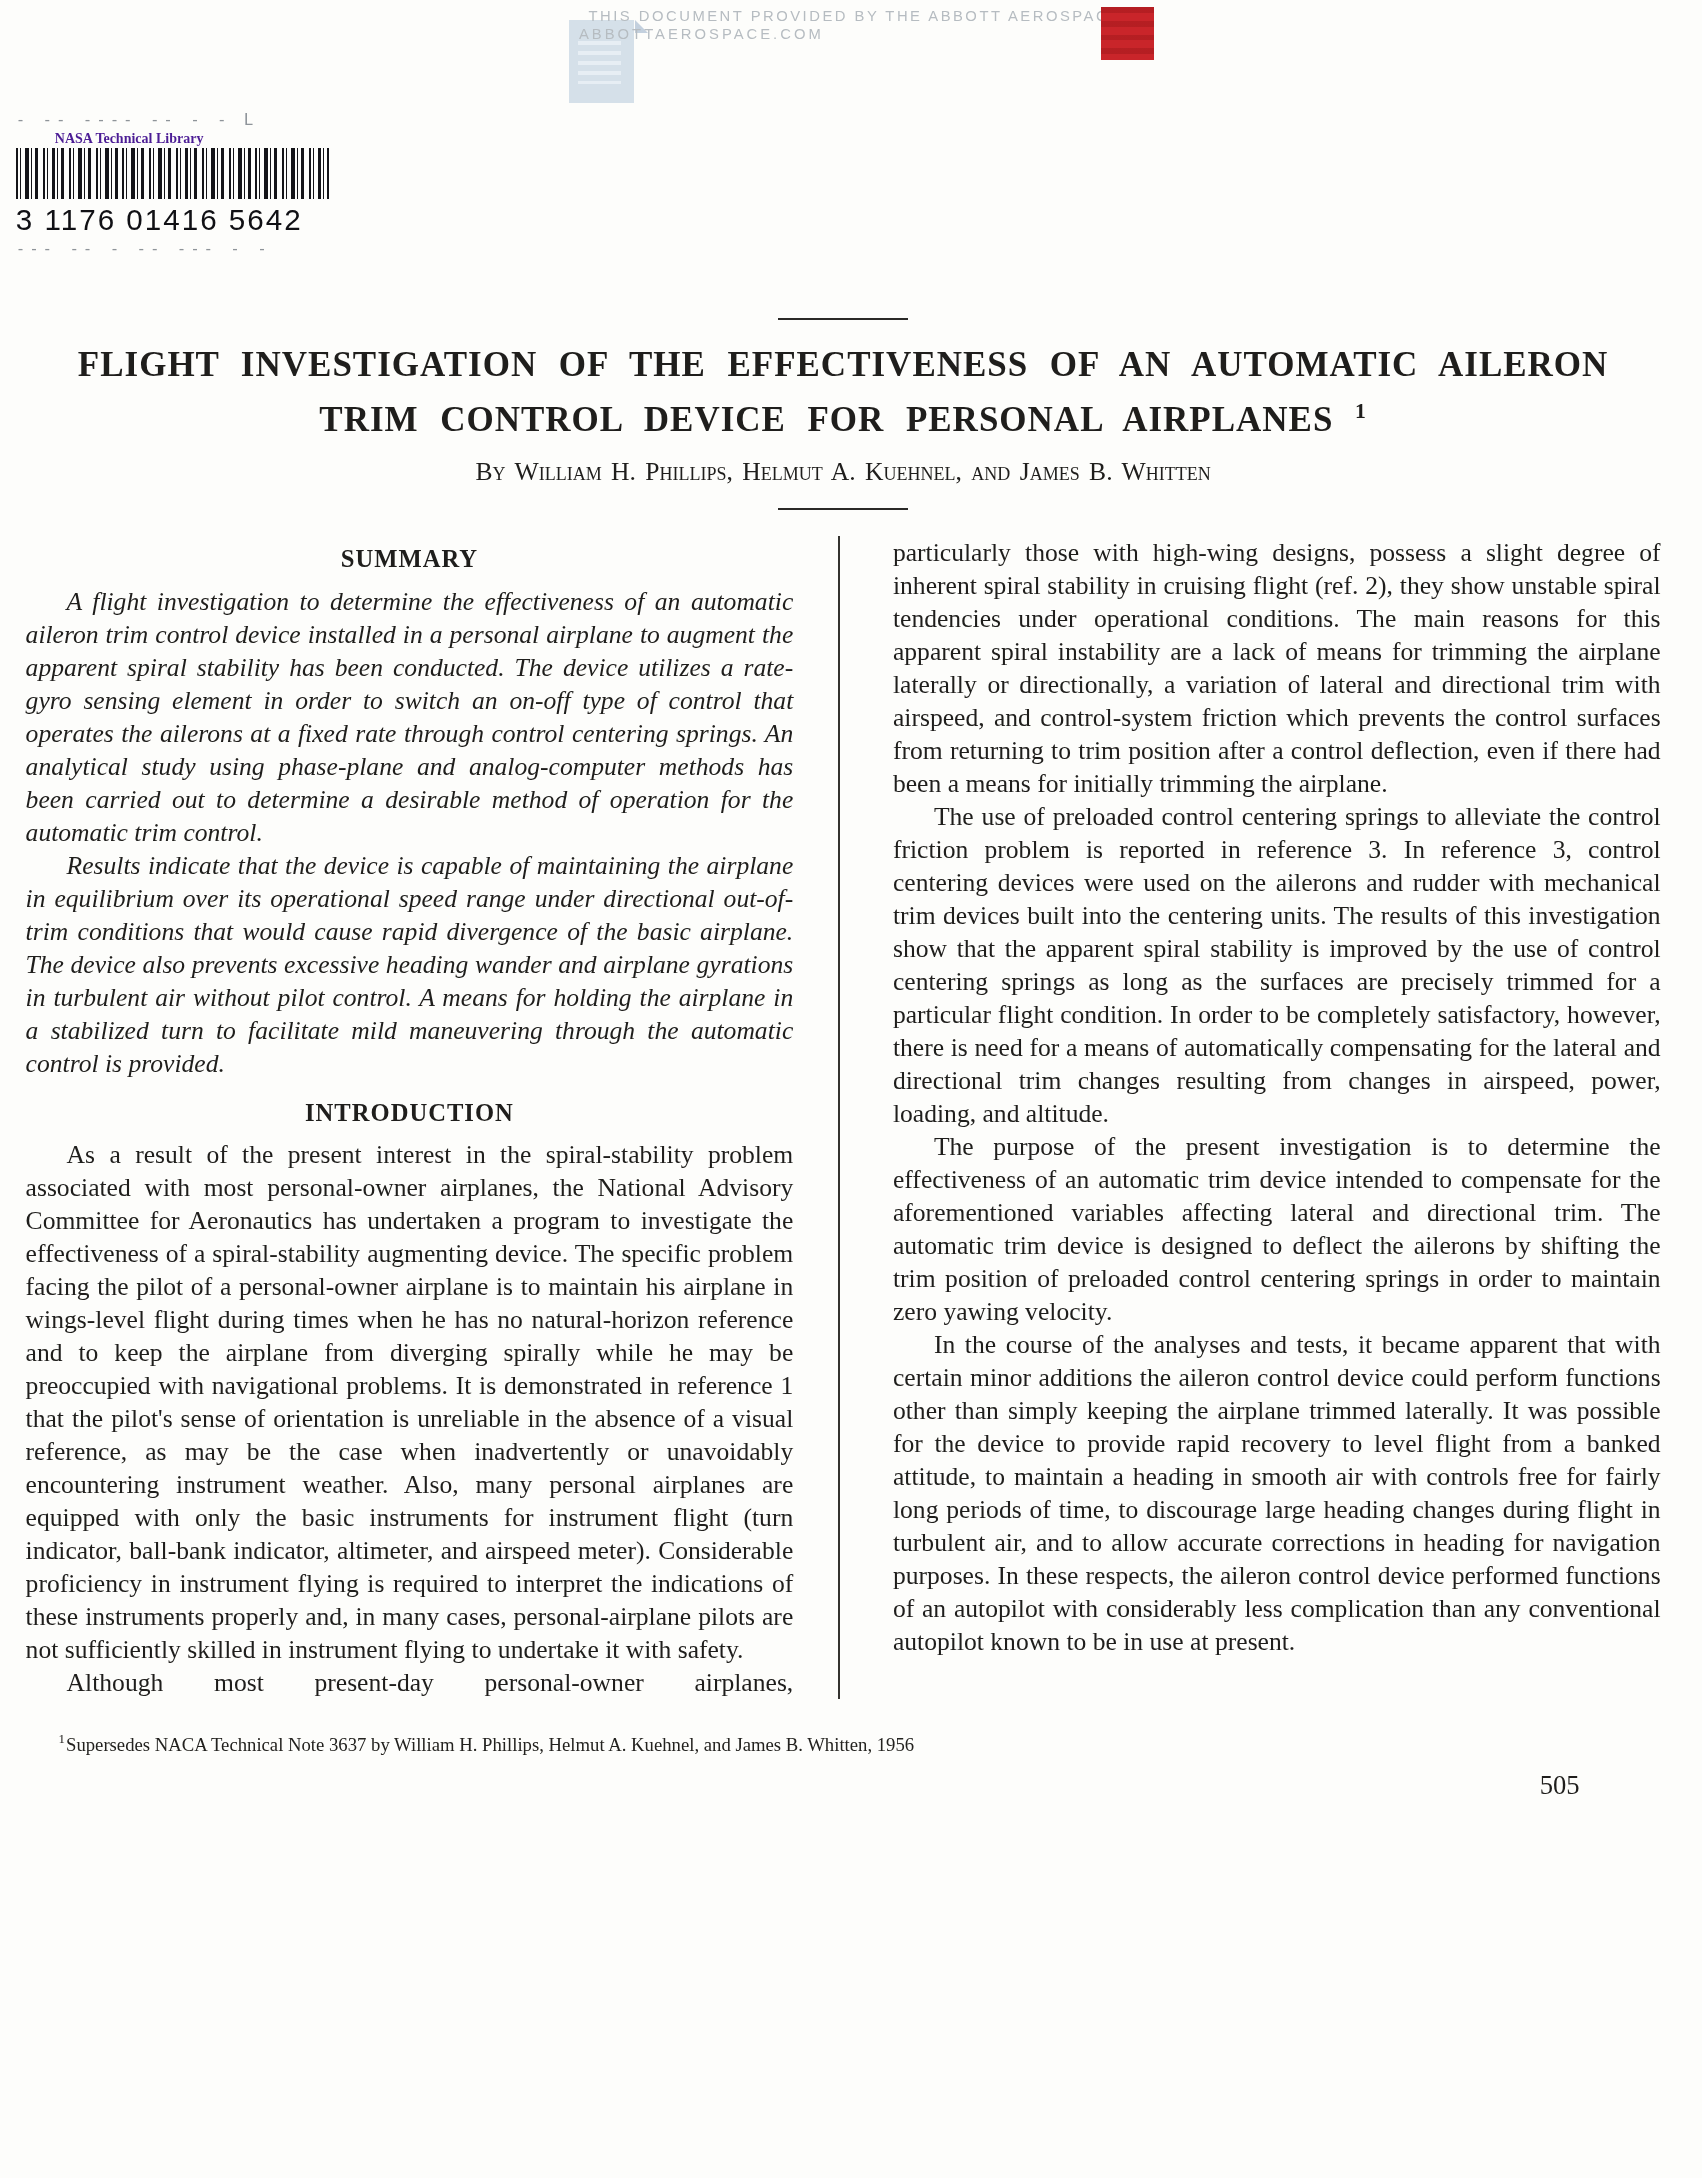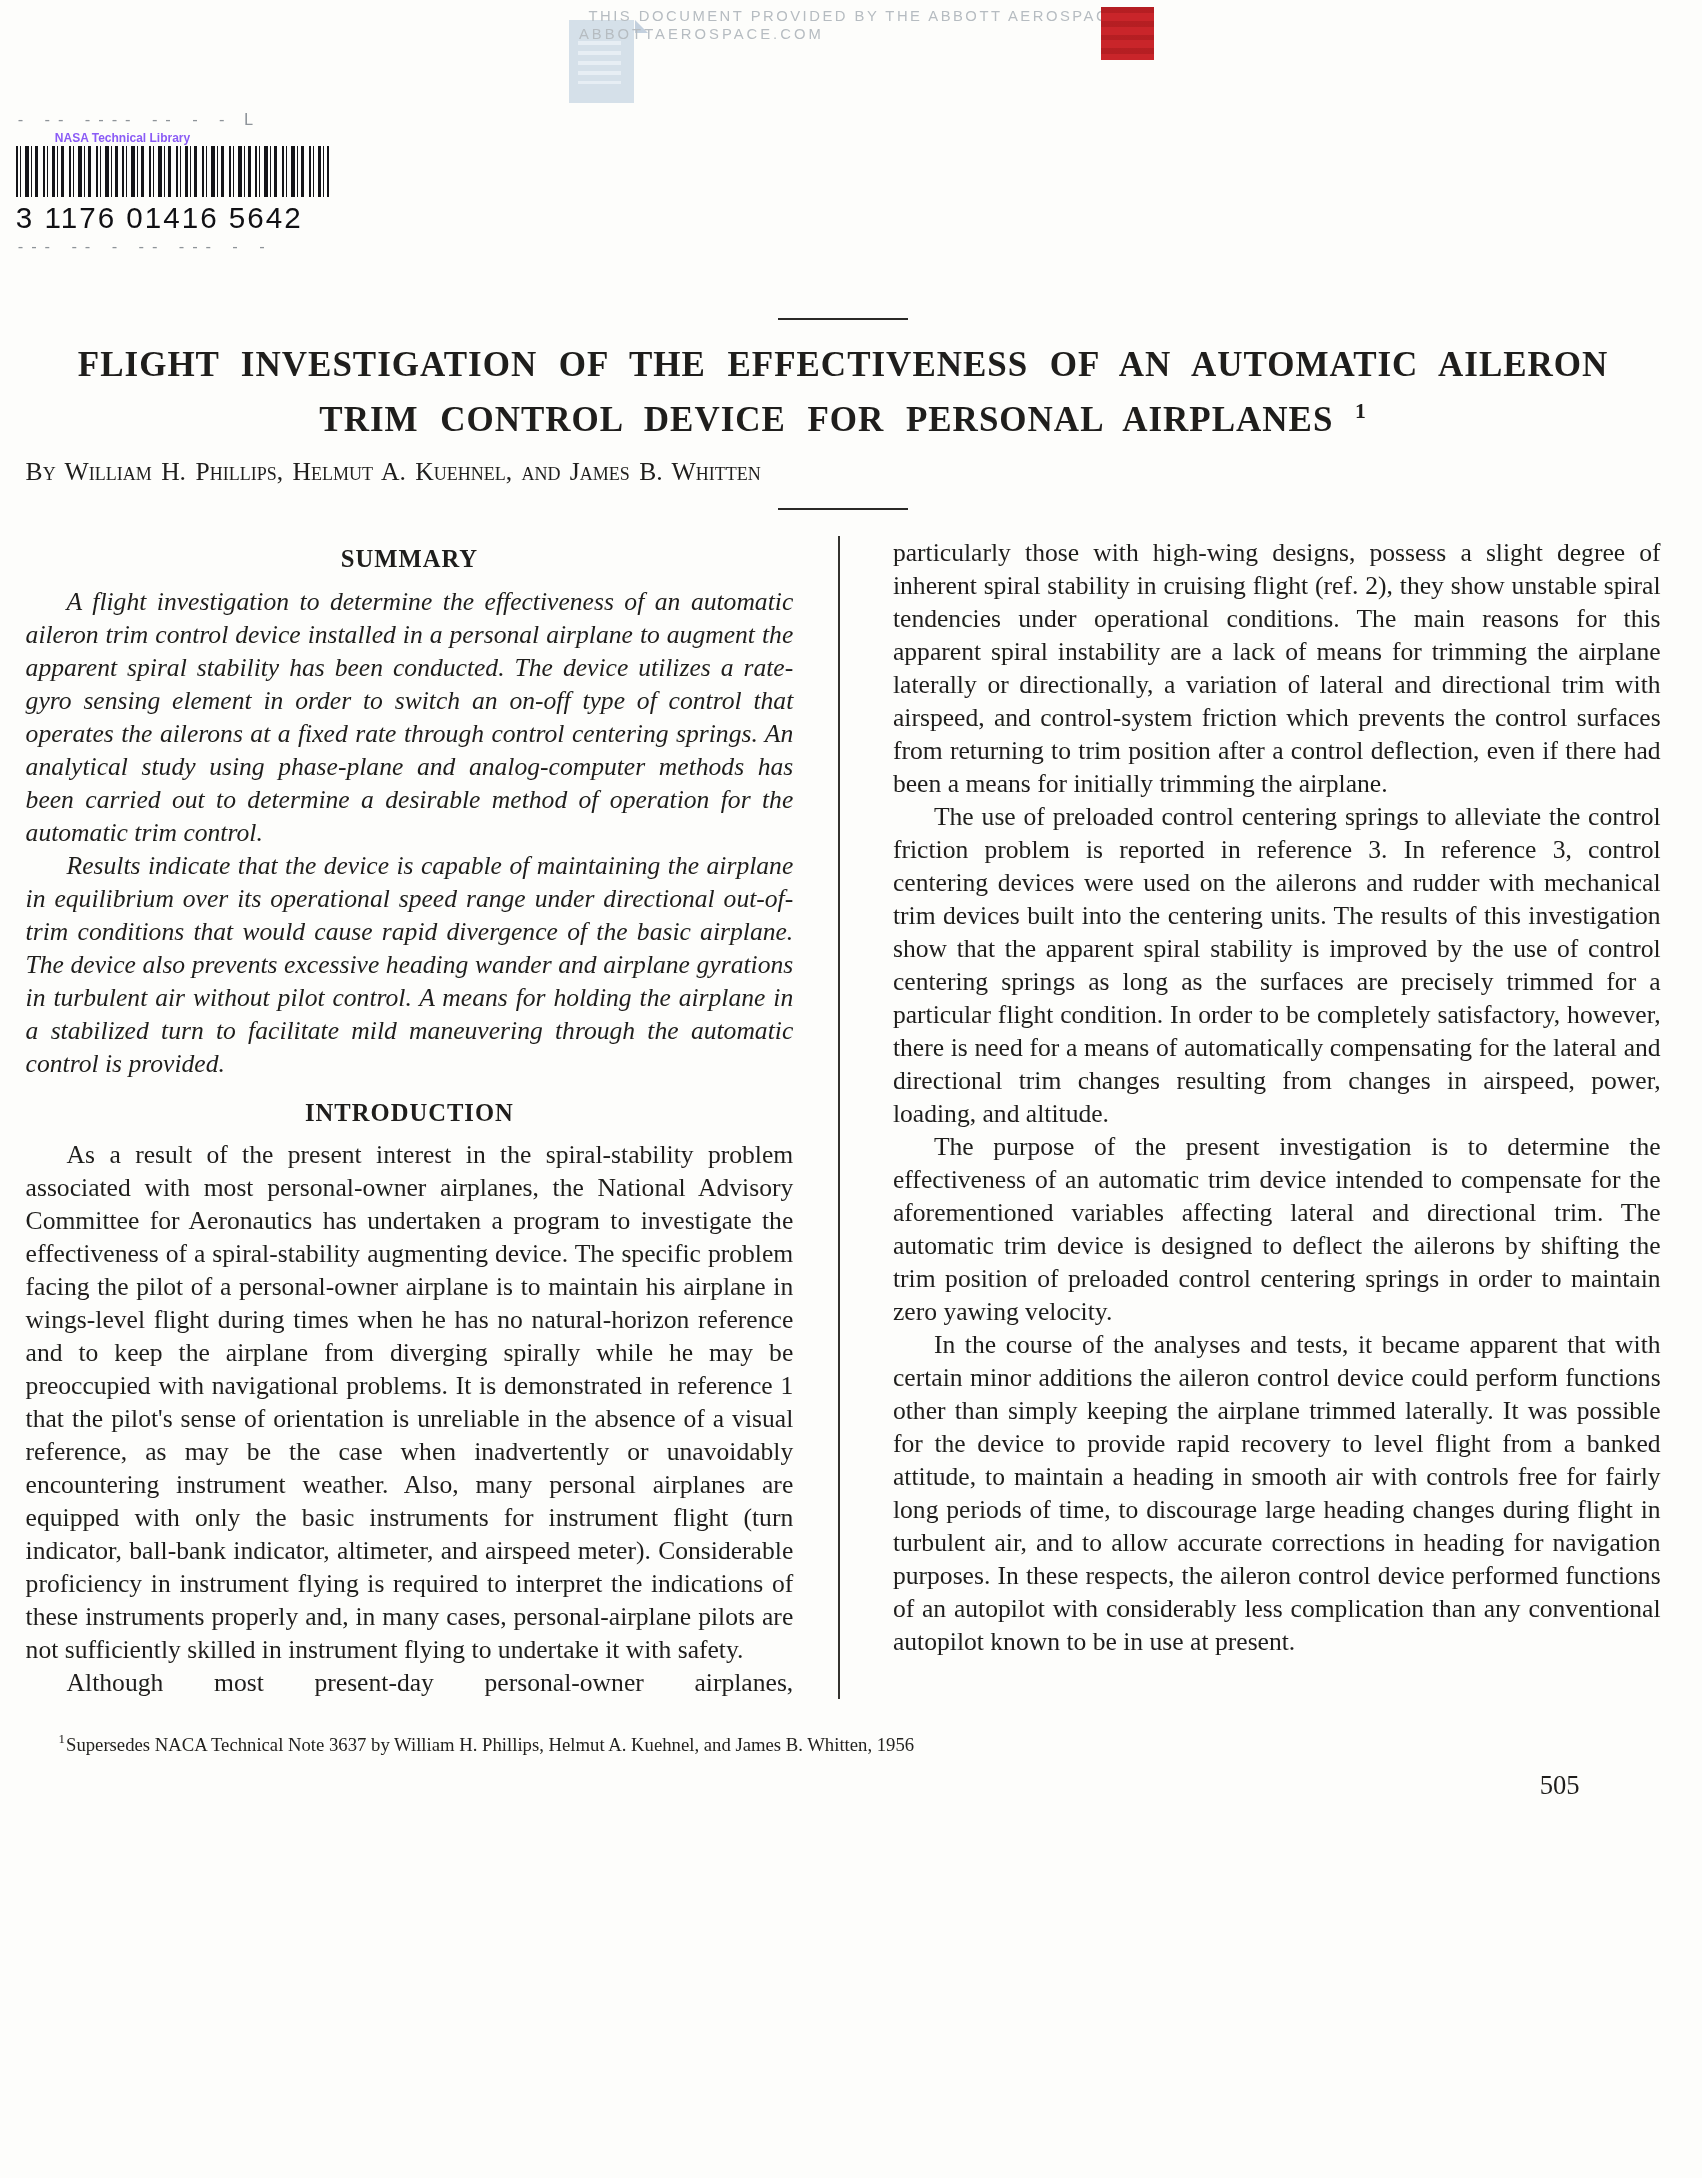--- a/index.html
+++ b/index.html
@@ -46,21 +46,21 @@
     background: #c9252a;
   }
   .red-mark::after {
     content: ""; position: absolute; inset: 0;
     background: repeating-linear-gradient(180deg, rgba(90,0,0,.18) 0 5.9px, transparent 5.9px 13.8px);
   }
 
   
   .barcode-block { position: absolute; left: 15.8px; top: 110px; width: 335px; font-family: "Liberation Sans", sans-serif; }
   .scan-dashes { font-family: "DejaVu Sans Mono", monospace; font-size: 15.8px; letter-spacing: 3.9px; color: #8e9499; white-space: nowrap; }
-  .barcode-label { font-size: 12px; font-weight: bold; color: #8b5cf6; margin: 2px 0 1px 39px; }
+  .barcode-label { font-size: 14px; font-weight: bold; color: #4c1d95; margin: 2px 0 1px 39px; font-family: Liberation Serif, serif; }
   .barcode-lines {
     width: 313px; height: 51px;
     background: repeating-linear-gradient(90deg,
       #141418 0 2px, transparent 2px 3.9px,
       #141418 3.9px 4.9px, transparent 4.9px 8.9px,
       #141418 8.9px 12.8px, transparent 12.8px 14.8px,
       #141418 14.8px 15.8px, transparent 15.8px 18.7px,
       #141418 18.7px 21.7px, transparent 21.7px 26.6px);
   }
   .barcode-number { font-size: 29.6px; letter-spacing: 2px; color: #101014; margin: 3.9px 0 2px 0; }
@@ -73,21 +73,21 @@
   .rule {
     width: 130px; height: 0; border-top: 2px solid #2a2927; margin: 25.6px auto 21.7px auto;
   }
   .rule.second { margin: 21.7px auto 25.6px auto; }
   .report-title {
     text-align: center; font-size: 35px; font-weight: bold; line-height: 47px;
     letter-spacing: 1px; word-spacing: 11.8px; padding: 0 5.9px;
   }
   .report-title sup { font-size: 21.7px; }
   .byline {
-    text-align: left; font-size: 25.6px; font-variant: small-caps;
+    text-align: center; font-size: 25.6px; font-variant: small-caps;
     word-spacing: 3px; margin-top: 13.8px;
   }
 
   
   .columns { display: flex; margin-top: 7.9px; gap: 23px; }
   .col { flex: 1 1 0; font-size: 25.6px; line-height: 33px; text-align: justify; }
   .col.left { padding-right: 21.7px; }
   .col.right { padding-left: 30px; }
   .col-divider { width: 2px; background: #34332f; }
   .section-heading {

